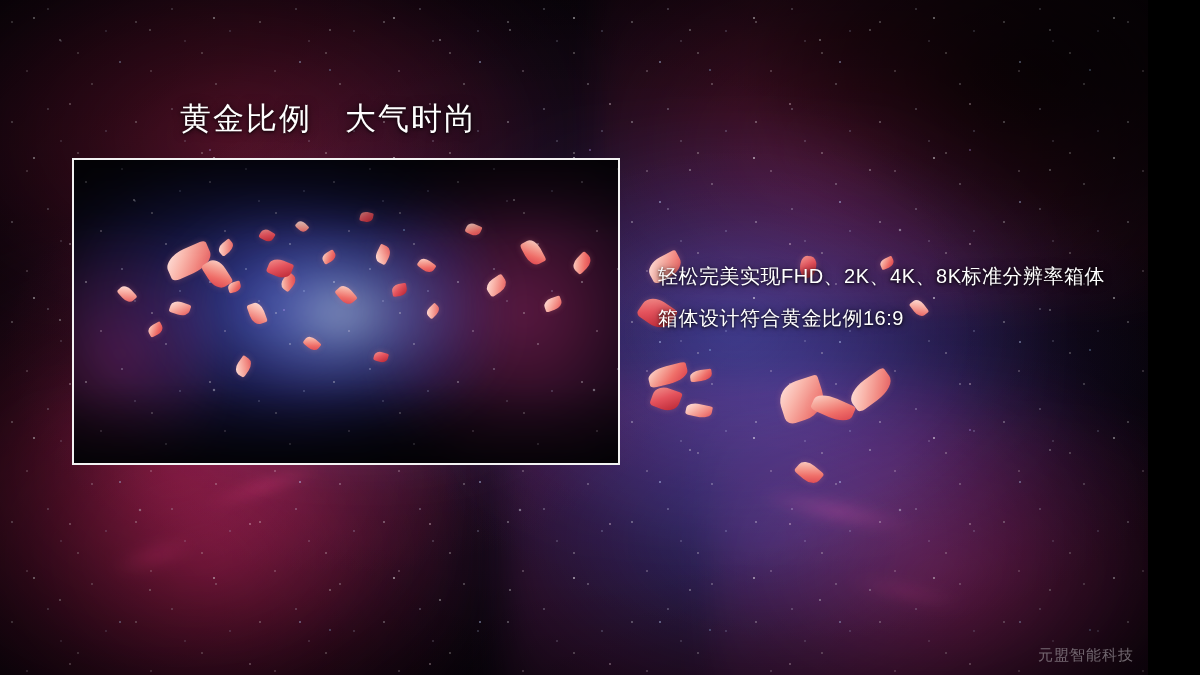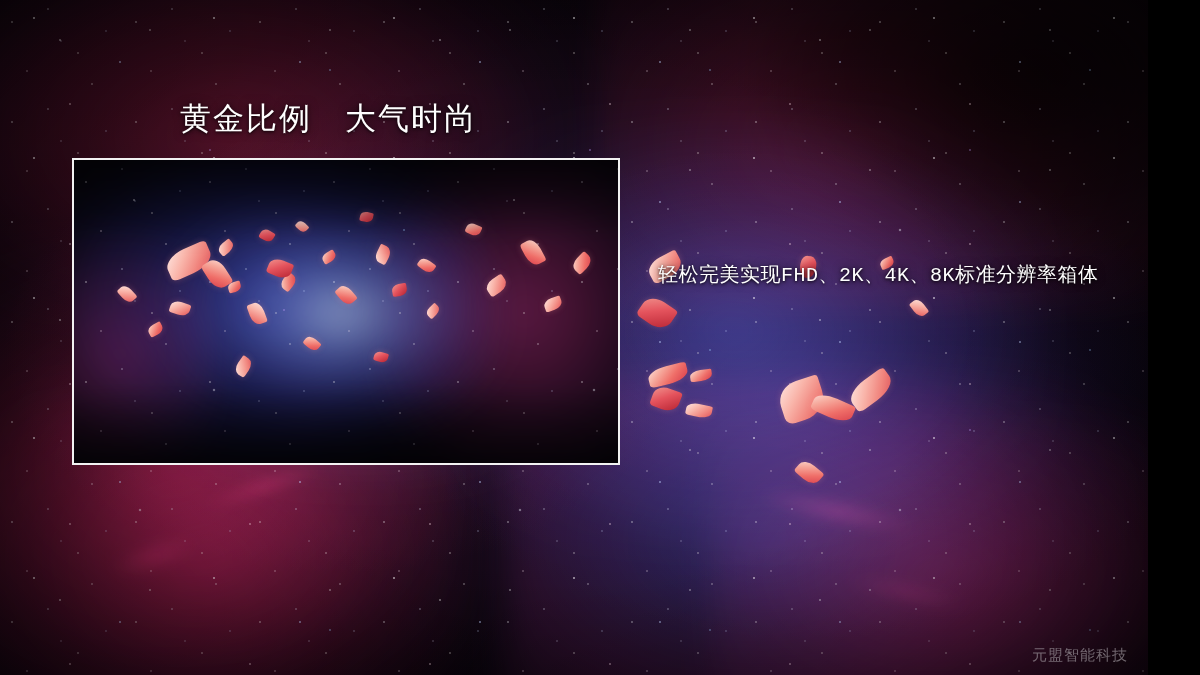--- a/index.html
+++ b/index.html
@@ -220,33 +220,32 @@
     color: #ffffff;
     letter-spacing: 2px;
     white-space: pre;
     text-shadow: 0 0 10px rgba(0,0,0,0.65), 0 1px 3px rgba(0,0,0,0.8);
   }
   #body-copy {
     position: absolute;
     left: 658px;
     top: 255px;
     width: 520px;
-    font-family: Liberation Mono, monospace;
   }
   #body-copy .line {
     color: #ffffff;
     font-size: 20px;
     line-height: 42px;
     letter-spacing: 0.5px;
     white-space: nowrap;
     text-shadow: 0 0 8px rgba(0,0,0,0.7), 0 1px 3px rgba(0,0,0,0.85);
   }
   #watermark {
     position: absolute;
-    right: 20px;
+    right: 14px;
     bottom: 10px;
     font-size: 15px;
     letter-spacing: 1px;
     color: rgba(168,162,168,0.62);
   }
 </style>
 </head>
 <body>
 
 <div id="slide">
@@ -322,17 +321,18 @@
   <div class="petal soft" style="left:780px;top:380px;width:44px;height:40px;transform:rotate(-18deg);border-radius:50% 8% 58% 20%;"></div>
   <div class="petal" style="left:812px;top:398px;width:42px;height:20px;transform:rotate(24deg);"></div>
   <div class="petal soft" style="left:848px;top:378px;width:46px;height:24px;transform:rotate(-36deg);"></div>
   <div class="petal" style="left:796px;top:464px;width:26px;height:17px;transform:rotate(40deg);"></div>
   <div class="petal deep" style="left:800px;top:256px;width:16px;height:22px;transform:rotate(8deg);border-radius:40% 40% 50% 50%;"></div>
   <div class="petal" style="left:880px;top:258px;width:14px;height:10px;transform:rotate(-24deg);"></div>
   <div class="petal soft" style="left:910px;top:302px;width:18px;height:12px;transform:rotate(52deg);"></div>
 
   <div id="body-copy">
     <div class="line">轻松完美实现FHD、2K、4K、8K标准分辨率箱体</div>
+    <div class="line">箱体设计符合黄金比例16:9</div>
   </div>
 
   <div id="watermark">元盟智能科技</div>
 
 </div>
 
 </body></html>

